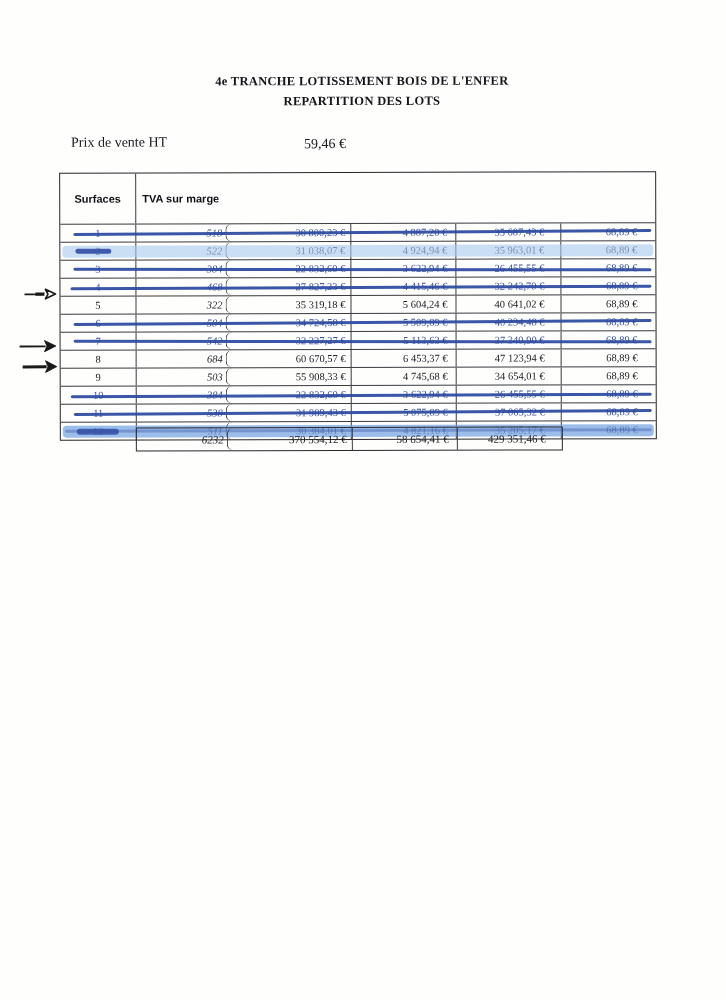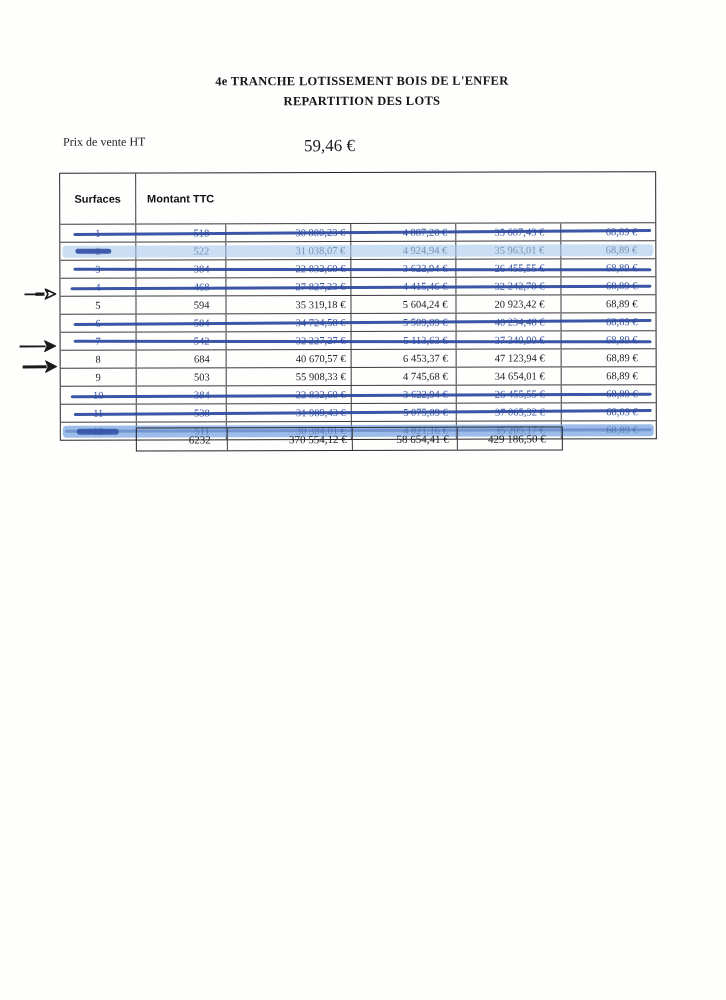--- a/index.html
+++ b/index.html
@@ -6,38 +6,38 @@
   body{
     width:726px;height:1000px;position:relative;background:#fefefd;
     font-family:"Liberation Serif", serif;color:#1d1d1d;overflow:hidden;
   }
   .sheet{position:absolute;inset:0;transform:rotate(-0.15deg);}
   
   .title{position:absolute;top:71px;left:0;width:726px;text-align:center;
     font-weight:bold;font-size:12.5px;letter-spacing:.3px;color:#15151a;}
   .title div{line-height:20px;}
   
-  .price-label{position:absolute;left:64px;top:134px;font-size:12px;color:#1b1b20;}
-  .price-value{position:absolute;left:305px;top:136px;font-size:17px;color:#1b1b20;}
+  .price-label{position:absolute;left:72px;top:134px;font-size:14px;color:#1b1b20;}
+  .price-value{position:absolute;left:305px;top:136px;font-size:14px;color:#1b1b20;}
   
   .tbl{position:absolute;left:60px;top:172px;width:595px;border:1.6px solid #26262b;
     background:transparent;}
   .row{display:grid;grid-template-columns:75px 90px 125px 105px 105px 92px;
     position:relative;height:17px;border-top:1px solid #3a3a40;}
   .row.hdr{height:50px;border-top:none;}
   .c{border-left:1px solid #3a3a40;font-size:10.5px;line-height:17px;
     white-space:nowrap;overflow:visible;color:#222228;}
   .c:first-child{border-left:none;}
   .hdr .c{display:flex;flex-direction:column;align-items:center;justify-content:center;
     font-family:"Liberation Sans", sans-serif;font-weight:bold;font-size:11px;
     line-height:13px;color:#111116;text-align:center;}
   .lot{text-align:center;}
   .num{text-align:right;}
-  .surf{padding-right:16px;}
-  .ht{padding-right:5px;}
+  .surf{padding-right:3px;font-style:italic;}
+  .ht{padding-right:5px;border-radius:6px;}
   .tva{padding-right:8px;padding-left:29px;}
   .ttc{padding-right:16px;}
   .prix{padding-right:15px;}
   
   .pen .c{color:var(--struck-text);}
   .strike{position:absolute;left:13px;right:4px;top:7px;height:2.6px;
     background:var(--pen);border-radius:2px;opacity:.93;pointer-events:none;}
   .s-a .strike{transform:rotate(-0.25deg);}
   .s-b .strike{transform:rotate(0.2deg);top:8px;}
   .s-c .strike{transform:rotate(-0.1deg);top:7.5px;left:10px;}
@@ -68,21 +68,21 @@
     <div>4e TRANCHE LOTISSEMENT BOIS DE L'ENFER</div>
     <div>REPARTITION DES LOTS</div>
   </div>
 
   <span class="price-label">Prix de vente HT</span>
   <span class="price-value">59,46 €</span>
 
   <div class="tbl">
     <div class="row hdr">
       <div class="c">Surfaces</div>
-      <div class="c">Montant TTC</div>
+      <div class="c">TVA sur marge</div>
     </div>
 
     <div class="row pen s-a">
       <div class="c lot">1</div>
       <div class="c num surf">518</div>
       <div class="c num ht">30 800,23 €</div>
       <div class="c num tva">4 887,20 €</div>
       <div class="c num ttc">35 687,43 €</div>
       <div class="c num prix">68,89 €</div>
       <div class="strike"></div>
@@ -113,24 +113,24 @@
       <div class="c num surf">468</div>
       <div class="c num ht">27 827,23 €</div>
       <div class="c num tva">4 415,46 €</div>
       <div class="c num ttc">32 242,70 €</div>
       <div class="c num prix">68,89 €</div>
       <div class="strike"></div>
     </div>
 
     <div class="row">
       <div class="c lot">5</div>
-      <div class="c num surf">594</div>
+      <div class="c num surf">322</div>
       <div class="c num ht">35 319,18 €</div>
       <div class="c num tva">5 604,24 €</div>
-      <div class="c num ttc">20 923,42 €</div>
+      <div class="c num ttc">40 641,02 €</div>
       <div class="c num prix">68,89 €</div>
     </div>
 
     <div class="row pen s-a">
       <div class="c lot">6</div>
       <div class="c num surf">584</div>
       <div class="c num ht">34 724,58 €</div>
       <div class="c num tva">5 509,89 €</div>
       <div class="c num ttc">40 234,48 €</div>
       <div class="c num prix">68,89 €</div>
@@ -143,21 +143,21 @@
       <div class="c num ht">32 227,27 €</div>
       <div class="c num tva">5 113,63 €</div>
       <div class="c num ttc">37 340,90 €</div>
       <div class="c num prix">68,89 €</div>
       <div class="strike"></div>
     </div>
 
     <div class="row">
       <div class="c lot">8</div>
       <div class="c num surf">684</div>
-      <div class="c num ht">40 670,57 €</div>
+      <div class="c num ht">60 670,57 €</div>
       <div class="c num tva">6 453,37 €</div>
       <div class="c num ttc">47 123,94 €</div>
       <div class="c num prix">68,89 €</div>
     </div>
 
     <div class="row">
       <div class="c lot">9</div>
       <div class="c num surf">503</div>
       <div class="c num ht">55 908,33 €</div>
       <div class="c num tva">4 745,68 €</div>
@@ -193,21 +193,21 @@
       <div class="c num ttc">35 205,17 €</div>
       <div class="c num prix">68,89 €</div>
       <div class="blob b12"></div>
     </div>
   </div>
 
   <div class="total">
     <div class="c num surf">6232</div>
     <div class="c num ht">370 554,12 €</div>
     <div class="c num tva">58 654,41 €</div>
-    <div class="c num ttc">429 186,50 €</div>
+    <div class="c num ttc">429 351,46 €</div>
   </div>
 
   <svg class="arrow" style="left:22px;top:285px;" width="38" height="16" viewBox="0 0 38 16">
     <path d="M3 8.5 H20" stroke="#1a1a1a" stroke-width="1.6" fill="none"></path>
     <path d="M14 8.2 H23" stroke="#1a1a1a" stroke-width="3.2" fill="none"></path>
     <path d="M24 3.5 L34 8.3 L24 13 L26.5 8.3 Z" fill="none" stroke="#1a1a1a" stroke-width="1.7" stroke-linejoin="round"></path>
   </svg>
 
   <svg class="arrow" style="left:18px;top:337px;" width="42" height="16" viewBox="0 0 42 16">
     <path d="M2 8.6 H28" stroke="#1a1a1a" stroke-width="1.8" fill="none"></path>

